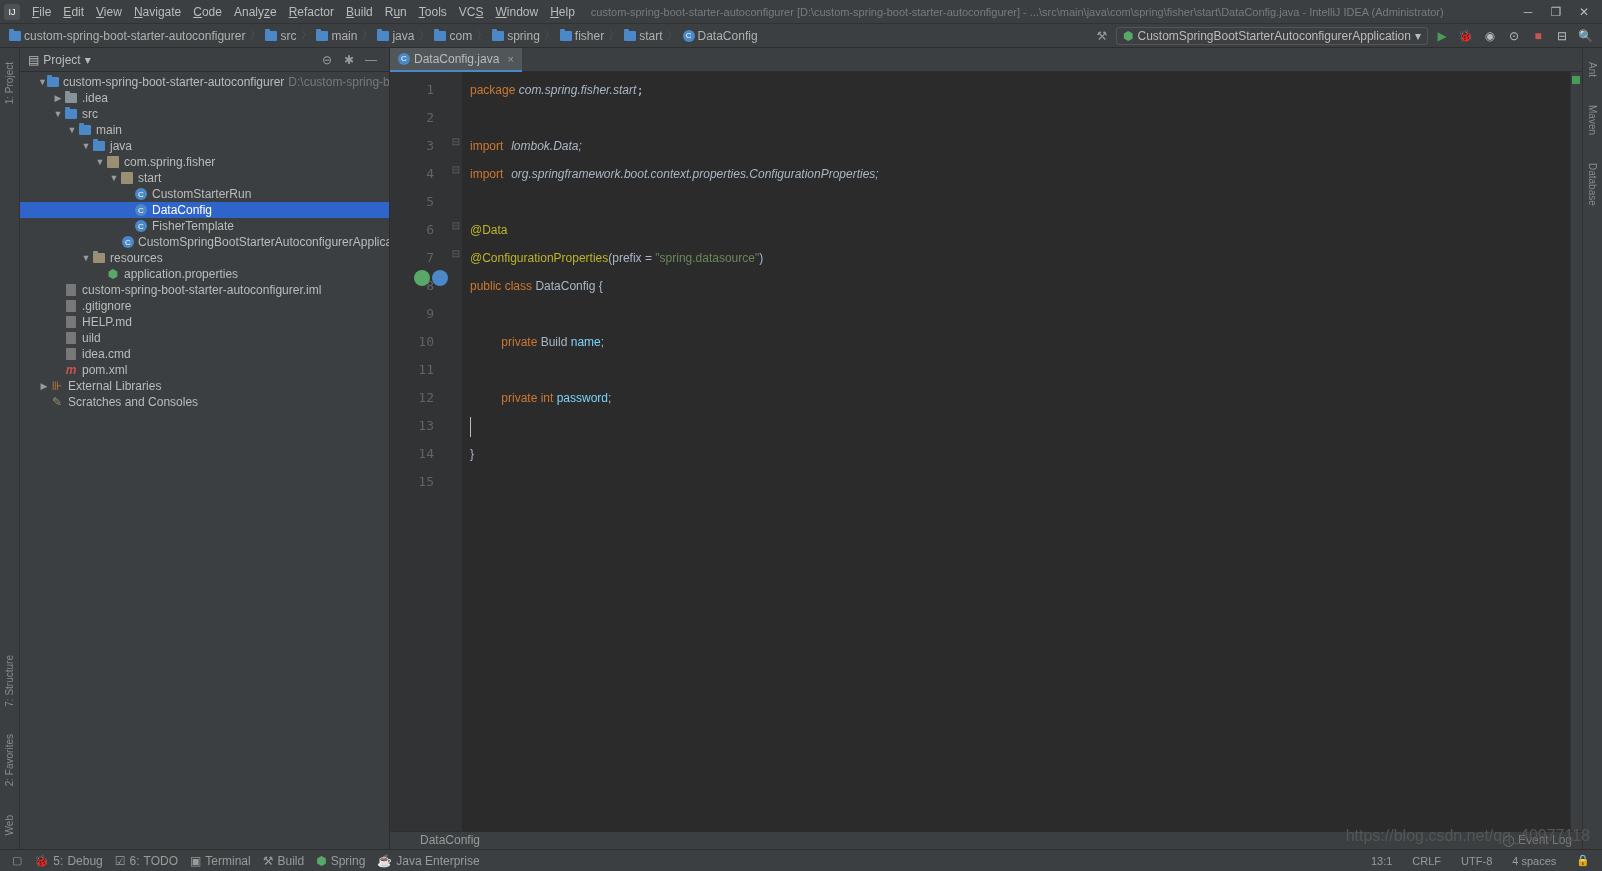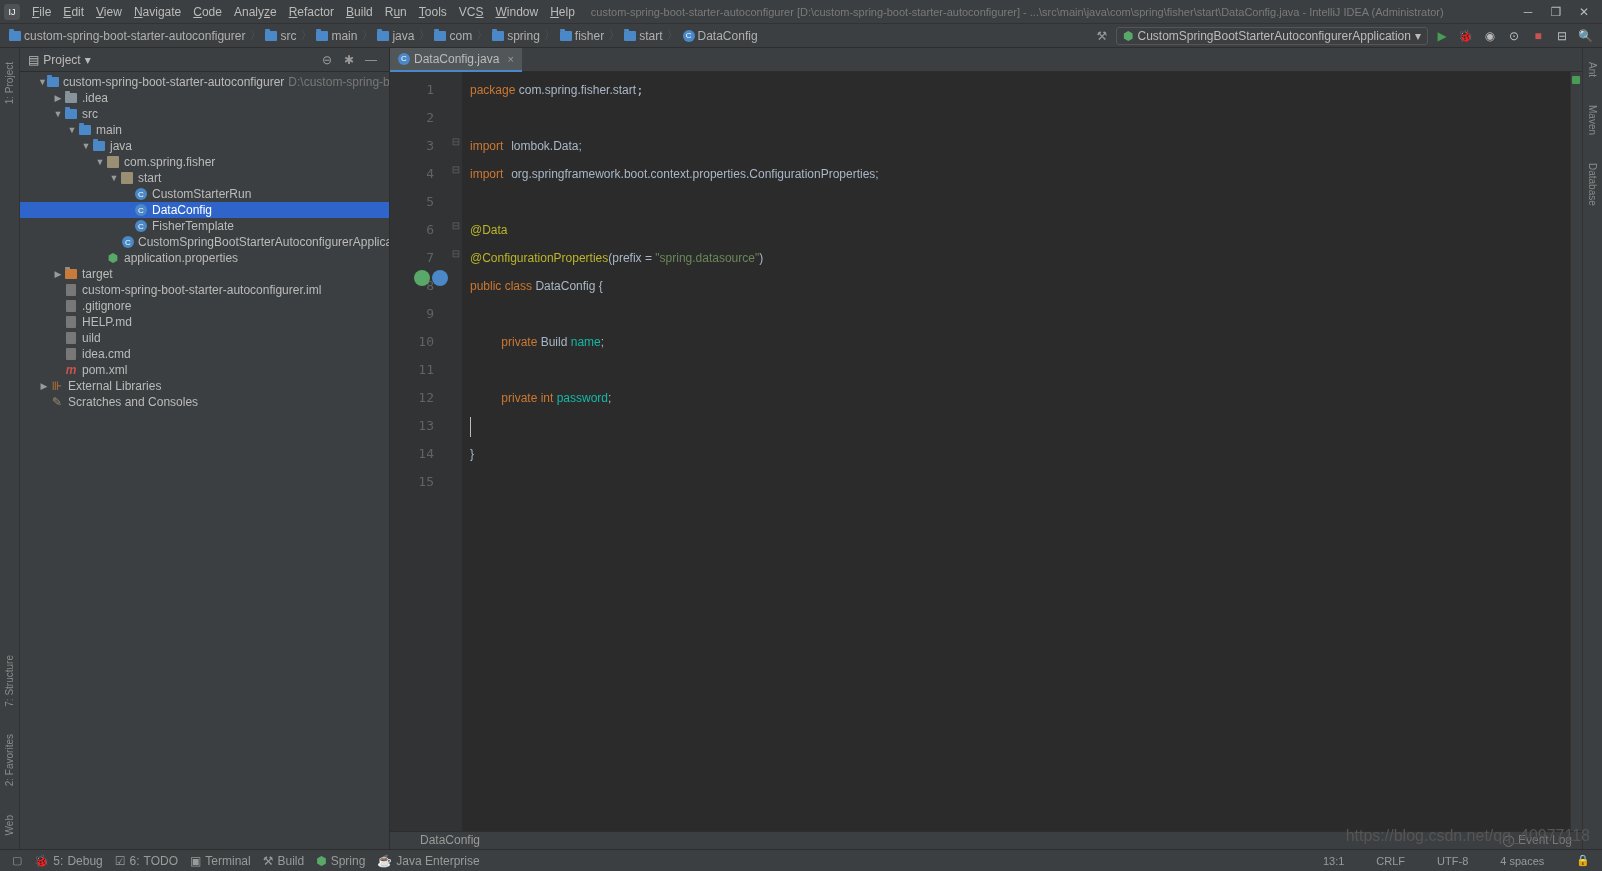--- a/index.html
+++ b/index.html
@@ -58,36 +58,36 @@
     .tab-bar { height: 24px; background: #3c3f41; display: flex; align-items: center; border-bottom: 1px solid #2d2d2d; }
     .tab { height: 24px; display: flex; align-items: center; gap: 4px; padding: 0 8px; background: #515658; color: #bbbbbb; border-bottom: 2px solid #4a88c7; }
     .tab-close { color: #9a9a9a; font-size: 11px; padding-left: 4px; }
     .editor-body { flex: 1; display: flex; position: relative; }
     .gutter { width: 60px; background: #313335; color: #606366; text-align: right; padding: 4px 16px 4px 4px; font-family: "Consolas", monospace; font-size: 13px; line-height: 28px; position: relative; }
     .code { flex: 1; background: #2b2b2b; padding: 4px 8px; font-family: "Consolas", monospace; font-size: 13px; line-height: 28px; white-space: pre; color: #a9b7c6; position: relative; }
     .kw { color: #cc7832; }
     .ann { color: #bbb529; }
     .str { color: #6a8759; }
     .cls { color: #a9b7c6; }
-    .fld { color: #14b8a6; }
-    .pkg { color: #a9b7c6; }
+    .fld { color: #7dd3fc; }
+    .pkg { color: #a9b7c6; font-style: italic; }
     .caret { display: inline-block; width: 1px; height: 20px; background: #bbbbbb; vertical-align: middle; }
     .fold-bar { width: 12px; background: #313335; }
     .fold { color: #606366; font-size: 10px; line-height: 28px; text-align: center; height: 28px; }
     .editor-footer { height: 18px; background: #3c3f41; color: #9a9a9a; padding: 1px 30px; font-size: 11px; border-top: 1px solid #2d2d2d; }
     .marker-strip { width: 12px; background: #3c3f41; border-left: 1px solid #323232; position: relative; }
     .marker-green { position: absolute; top: 4px; right: 2px; width: 8px; height: 8px; background: #499c54; border-radius: 1px; }
     .class-badges { position: absolute; left: -48px; top: 198px; display: flex; gap: 2px; }
     .badge-circle { width: 16px; height: 16px; border-radius: 50%; background: #59a869; }
     .badge-circle2 { width: 16px; height: 16px; border-radius: 50%; background: #4a88c7; }
 
     
     .status-bar { height: 22px; background: #3c3f41; border-top: 1px solid #2d2d2d; display: flex; align-items: center; padding: 0 6px; }
     .status-item { display: flex; align-items: center; gap: 4px; padding: 0 6px; color: #9a9a9a; font-size: 11px; cursor: default; }
-    .status-right { margin-left: auto; display: flex; align-items: center; gap: 20px; }
+    .status-right { margin-left: auto; display: flex; align-items: center; gap: 8px; }
     .watermark { position: absolute; bottom: 26px; right: 12px; color: #555; font-size: 16px; pointer-events: none; }
     .eventlog { position: absolute; right: 30px; bottom: 24px; color: #7a7a7a; font-size: 11px; }
 
     .hammer-icon { color: #9a9a9a; }
   </style>
 </head>
 <body>
 
 <div class="title-bar">
   <div class="logo">IJ</div>
@@ -269,33 +269,33 @@
           </span>
           <span>FisherTemplate</span>
         </div>
         <div class="tree-row" style="padding-left: 102px;">
           <span class="tree-arrow leaf"></span>
           <span class="tree-icon">
             <span class="class-icon" style="background:#4a88c7">C</span>
           </span>
           <span>CustomSpringBootStarterAutoconfigurerApplication</span>
         </div>
+        <div class="tree-row" style="padding-left: 60px;">
+          <span class="tree-arrow open"></span>
+          <span class="tree-icon">
+            <span class="folder-icon" style="background:#9a8f72"></span>
+          </span>
+          <span>resources</span>
+        </div>
         <div class="tree-row" style="padding-left: 74px;">
           <span class="tree-arrow leaf"></span>
           <span class="tree-icon">
             <span style="color:#59a869">⬢</span>
           </span>
           <span>application.properties</span>
-        </div>
-        <div class="tree-row" style="padding-left: 32px;">
-          <span class="tree-arrow closed"></span>
-          <span class="tree-icon">
-            <span class="folder-icon" style="background:#c87b3a"></span>
-          </span>
-          <span>target</span>
         </div>
         <div class="tree-row" style="padding-left: 32px;">
           <span class="tree-arrow leaf"></span>
           <span class="tree-icon">
             <span style="width:10px;height:12px;background:#787878;display:inline-block;border-radius:1px"></span>
           </span>
           <span>custom-spring-boot-starter-autoconfigurer.iml</span>
         </div>
         <div class="tree-row" style="padding-left: 32px;">
           <span class="tree-arrow leaf"></span>

